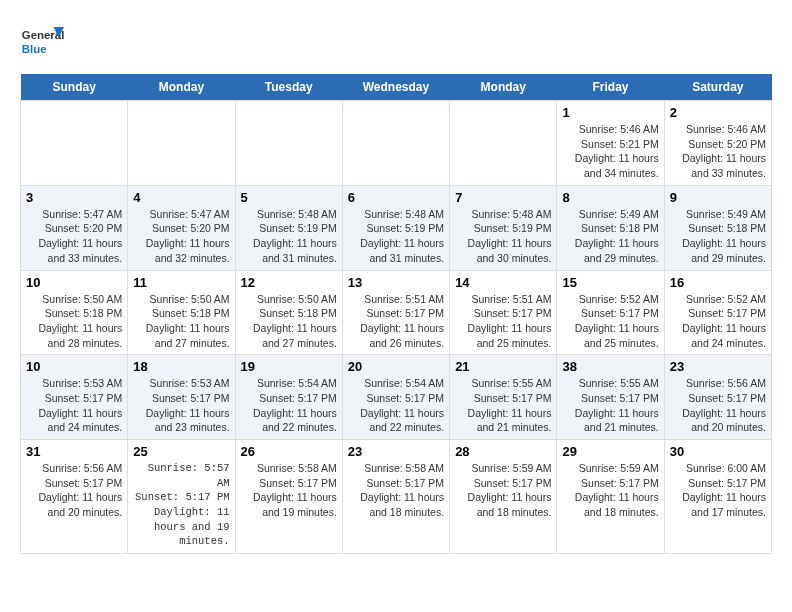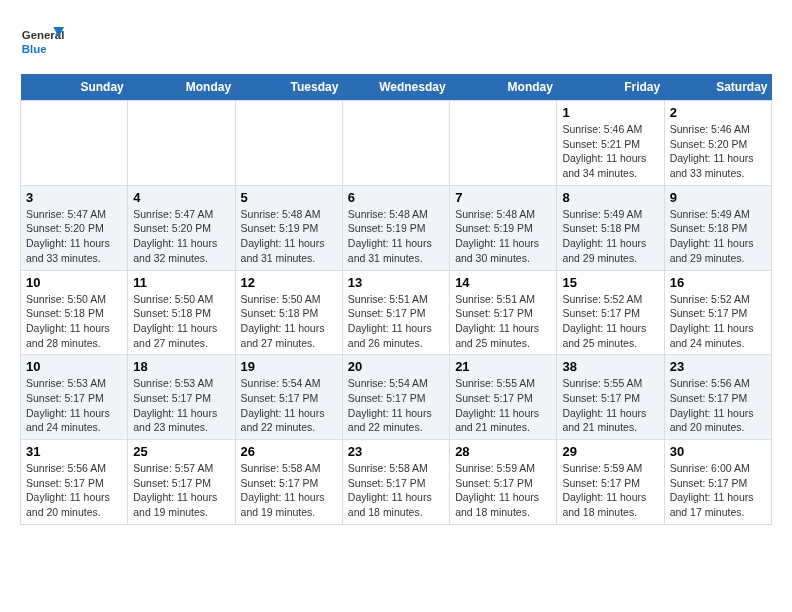--- a/index.html
+++ b/index.html
@@ -40,21 +40,21 @@
     }
     table {
       width: 100%;
       border-collapse: collapse;
       font-size: 11px;
     }
     thead tr th {
       background-color: #2a6db5;
       color: #fff;
       padding: 6px 4px;
-      text-align: right;
+      text-align: center;
       font-weight: bold;
       font-size: 12px;
     }
     tbody tr td {
       vertical-align: top;
       padding: 4px 5px;
       border: 1px solid #ddd;
       min-height: 80px;
       width: 107px;
     }
@@ -67,20 +67,21 @@
     .day-num {
       font-weight: bold;
       font-size: 13px;
       display: block;
       margin-bottom: 2px;
     }
     .day-info {
       color: #333;
       line-height: 1.4;
       font-size: 10.5px;
+      text-align: right;
     }
     .empty-cell {
       min-height: 80px;
     }
   </style>
 </head>
 <body>
 
 <div class="header">
   <div class="logo-wrapper">
@@ -262,21 +263,21 @@
       </tr>
       <tr>
         <td>
           <span class="day-num">31</span>
           <div class="day-info" style="white-space: pre-line;">Sunrise: 5:56 AM
 Sunset: 5:17 PM
 Daylight: 11 hours and 20 minutes.</div>
         </td>
         <td>
           <span class="day-num">25</span>
-          <div class="day-info" style="white-space: pre-line;">Sunrise: 5:57 AM
+          <div class="day-info" style="white-space: pre-line; font-family: Liberation Mono, monospace;">Sunrise: 5:57 AM
 Sunset: 5:17 PM
 Daylight: 11 hours and 19 minutes.</div>
         </td>
         <td>
           <span class="day-num">26</span>
           <div class="day-info" style="white-space: pre-line;">Sunrise: 5:58 AM
 Sunset: 5:17 PM
 Daylight: 11 hours and 19 minutes.</div>
         </td>
         <td>

